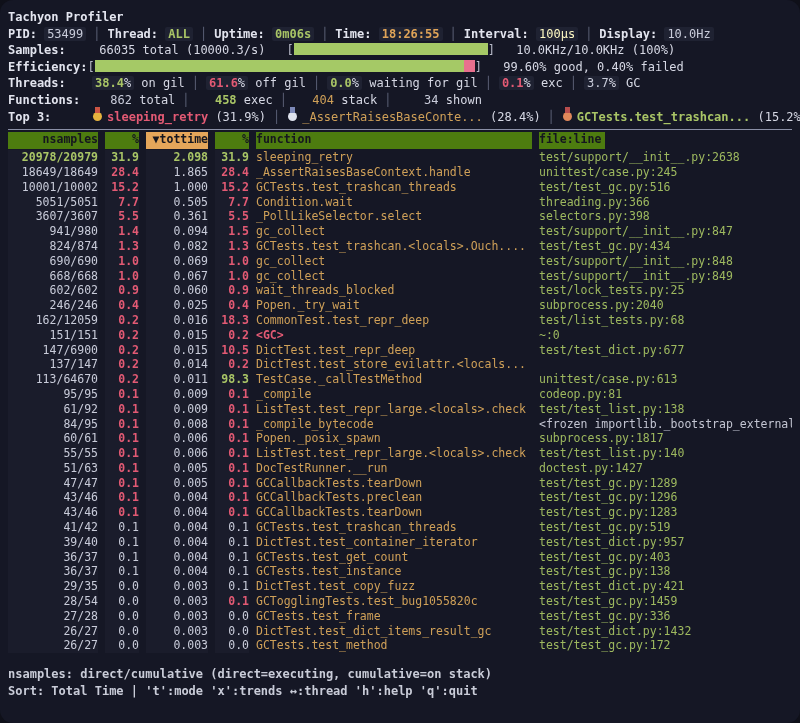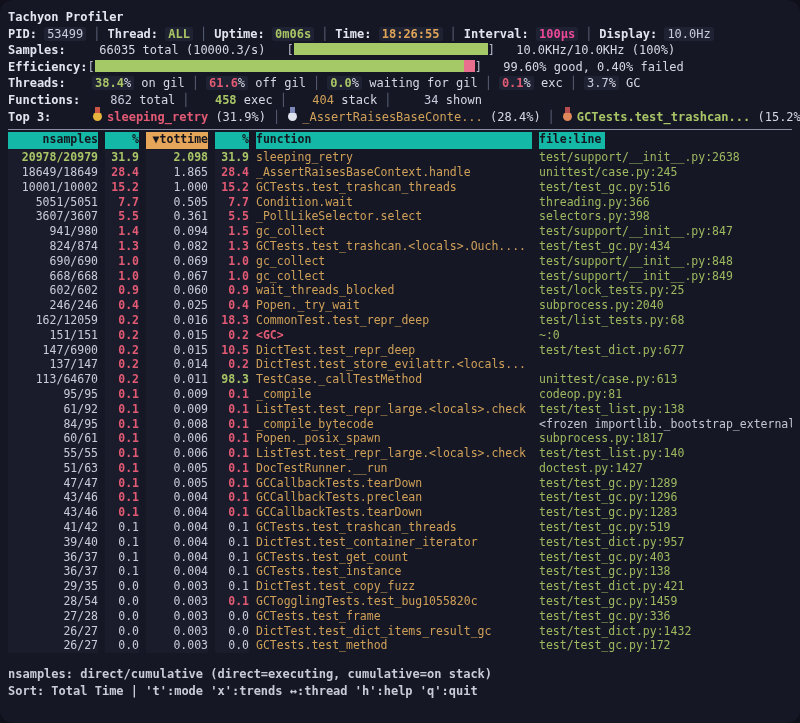--- a/index.html
+++ b/index.html
@@ -15,21 +15,21 @@
   .lbl-inline{font-weight:bold;color:#e2e4ee;}
   .vsep{color:#5d6278;padding:0 7px;}
   .chip{background:#1f2232;padding:0 3px;border-radius:2px;}
   .k-g{color:#a9c566;font-weight:bold;}
   .k-p{color:#e35a74;font-weight:bold;}
   .k-w{color:#c9ccda;font-weight:normal;}
   .k-a{color:#cfa058;text-align:center;}
   .k-f{color:#9eb95f;}
   .k-d{color:#c3c5d2;}
   .k-o{color:#e0a458;font-weight:bold;}
-  .k-v{color:#ec4899;font-weight:bold;}
+  .k-v{color:#fef9c3;font-weight:normal;}
   .bracket{color:#b7bac8;}
   .bar{display:inline-block;height:12px;vertical-align:-1px;background:#a5c966;}
   .bar-samples{width:194px;}
   .bar-eff{width:380px;position:relative;}
   .bar-eff .fail{position:absolute;right:0;top:0;height:100%;width:11px;background:#e8708e;}
   .num{display:inline-block;min-width:40px;text-align:right;}
   .medal{display:inline-block;width:9px;height:9px;border-radius:50%;margin:0 5px 0 1px;position:relative;top:0px;}
   .medal::before{content:"";position:absolute;top:-5px;left:2px;width:5px;height:6px;}
   .medal-gold{background:#e6b33e;}  .medal-gold::before{background:#cc5544;}
   .medal-silver{background:#dfe3ee;}.medal-silver::before{background:#7d89b8;}
@@ -38,21 +38,21 @@
   
   .thead,.trow{display:flex;white-space:nowrap;font-size:11.5px;}
   .thead{height:17px;line-height:15px;margin-bottom:1px;}
   .trow{height:14.8px;line-height:14.8px;align-items:flex-end;}
   .c-ns{width:90px;text-align:right;}
   .c-p1{width:34px;text-align:right;margin-left:7px;}
   .c-tt{width:62px;text-align:right;margin-left:7px;}
   .c-p2{width:34px;text-align:right;margin-left:7px;}
   .c-fn{width:276px;text-align:left;margin-left:7px;overflow:hidden;}
   .c-fl{flex:1;text-align:left;margin-left:7px;overflow:hidden;}
-  .thead .hcell{background:#14b8a6;color:#15161f;font-weight:bold;}
+  .thead .hcell{background:#4d7c0f;color:#15161f;font-weight:bold;}
   .thead .hcell.sorted{background:#e5a65a;}
   .thead .c-fl{flex:0 0 auto;width:66px;}
   .tbody .c-ns,.tbody .c-p1,.tbody .c-tt,.tbody .c-p2{background:#1a1c2b;}
   .footer{margin-top:13px;color:#c9ccd8;font-weight:bold;}
   .footer .hline{height:17px;line-height:17px;}
 </style>
 </head>
 <body>
 
 <div class="screen">

